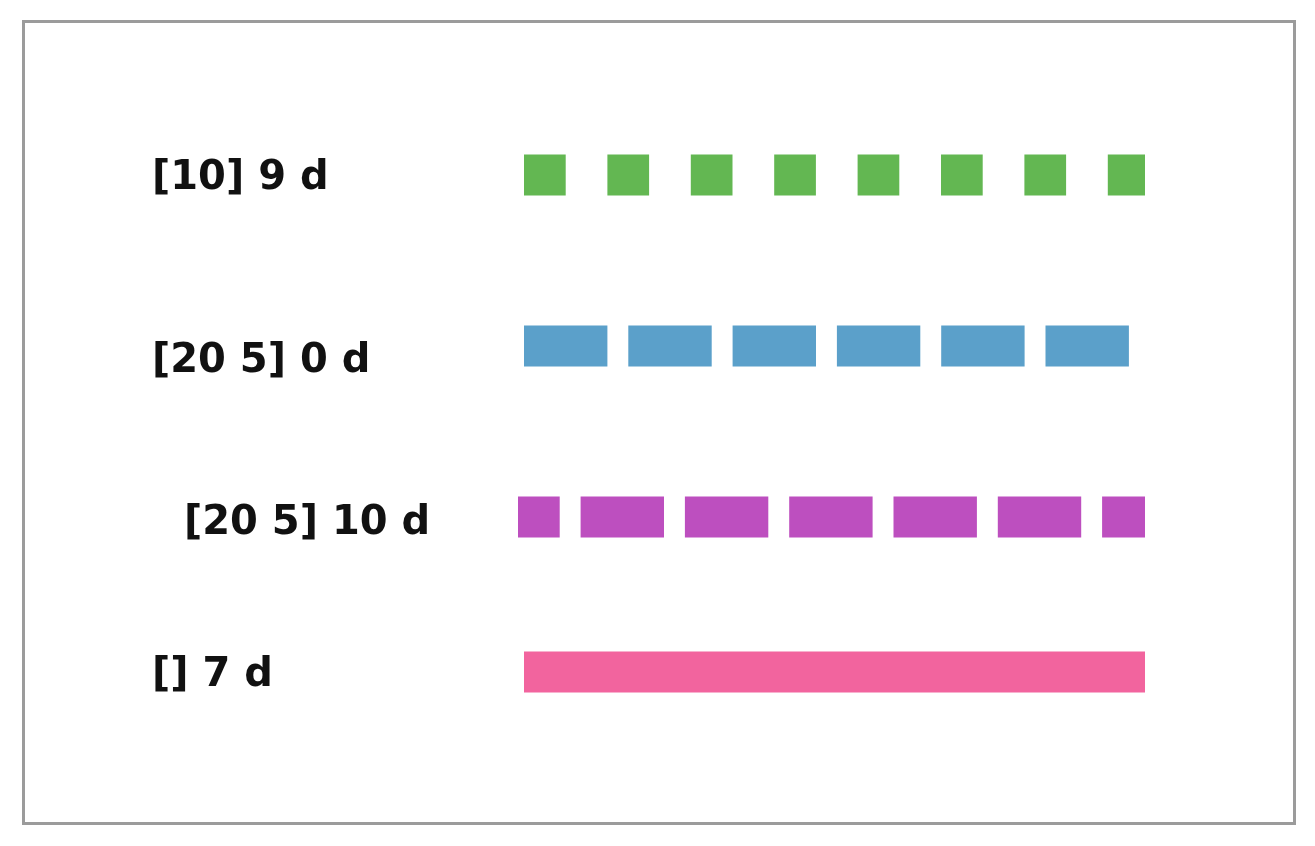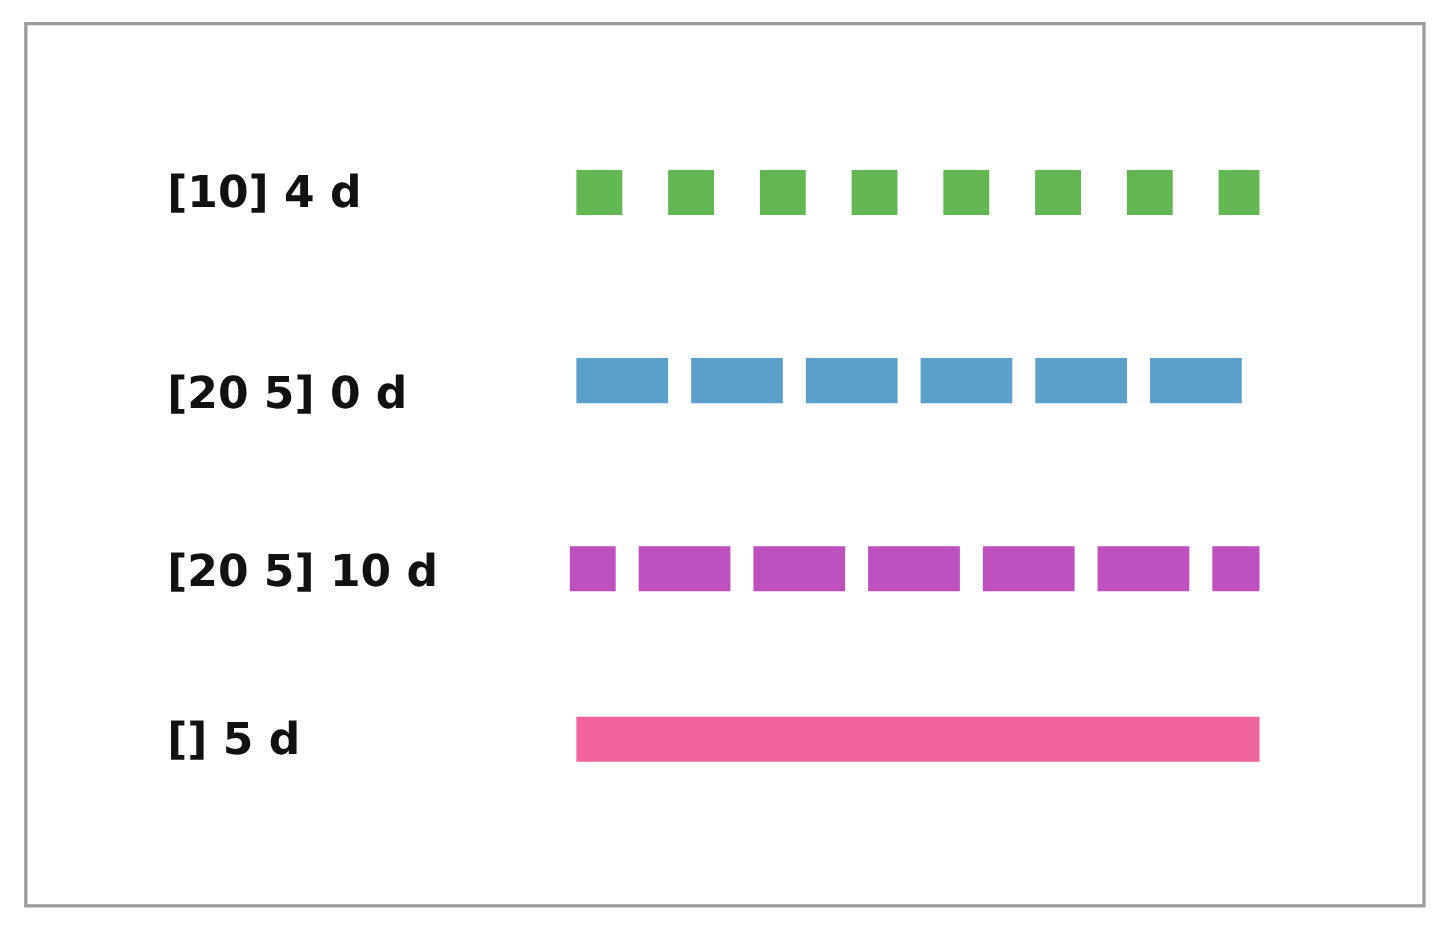--- a/index.html
+++ b/index.html
@@ -15,23 +15,23 @@
       font-size: 40px; color: #111111; line-height: 1;
       white-space: nowrap;
     }
     svg.lines { position: absolute; left: 0; top: 0; }
   </style>
 </head>
 <body>
 
 <div class="frame"></div>
 
-<div class="label" style="top:155px;">[10] 4 d</div>
+<div class="label" style="top:155px;">[10] 9 d</div>
 <div class="label" style="top:338px;">[20 5] 0 d</div>
-<div class="label" style="top:500px;">[20 5] 10 d</div>
-<div class="label" style="top:652px;">[] 5 d</div>
+<div class="label" style="top:500px;margin-left:32px;">[20 5] 10 d</div>
+<div class="label" style="top:652px;">[] 7 d</div>
 
 <svg class="lines" width="1315" height="846">
   <line id="l0" x1="524" y1="175" x2="1145" y2="175" stroke-width="41" stroke="#63b752" stroke-dasharray="41.7 41.7"></line>
   <line id="l1" x1="524" y1="346" x2="1130" y2="346" stroke-width="41" stroke="#5ba0ca" stroke-dasharray="83.4 20.9"></line>
   <line id="l2" x1="518" y1="517" x2="1145" y2="517" stroke-width="41" stroke="#bd4fbf" stroke-dasharray="83.4 20.9" stroke-dashoffset="41.7"></line>
   <line id="l3" x1="524" y1="672" x2="1145" y2="672" stroke-width="41" stroke="#f2649e"></line>
 </svg>
 
 </body></html>

